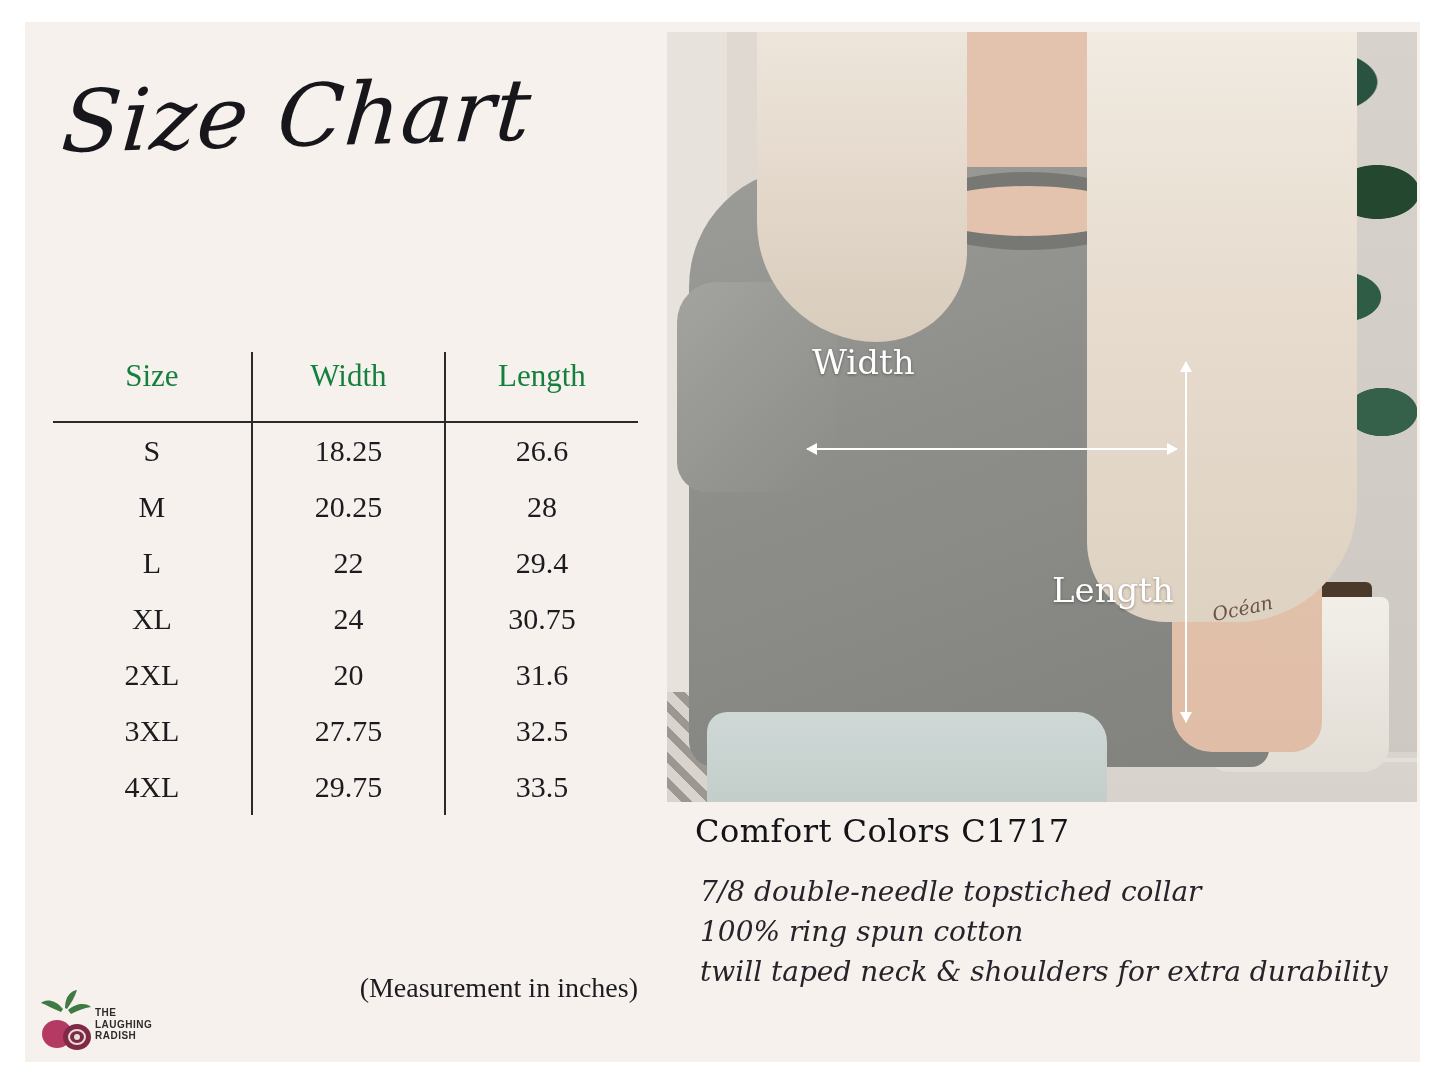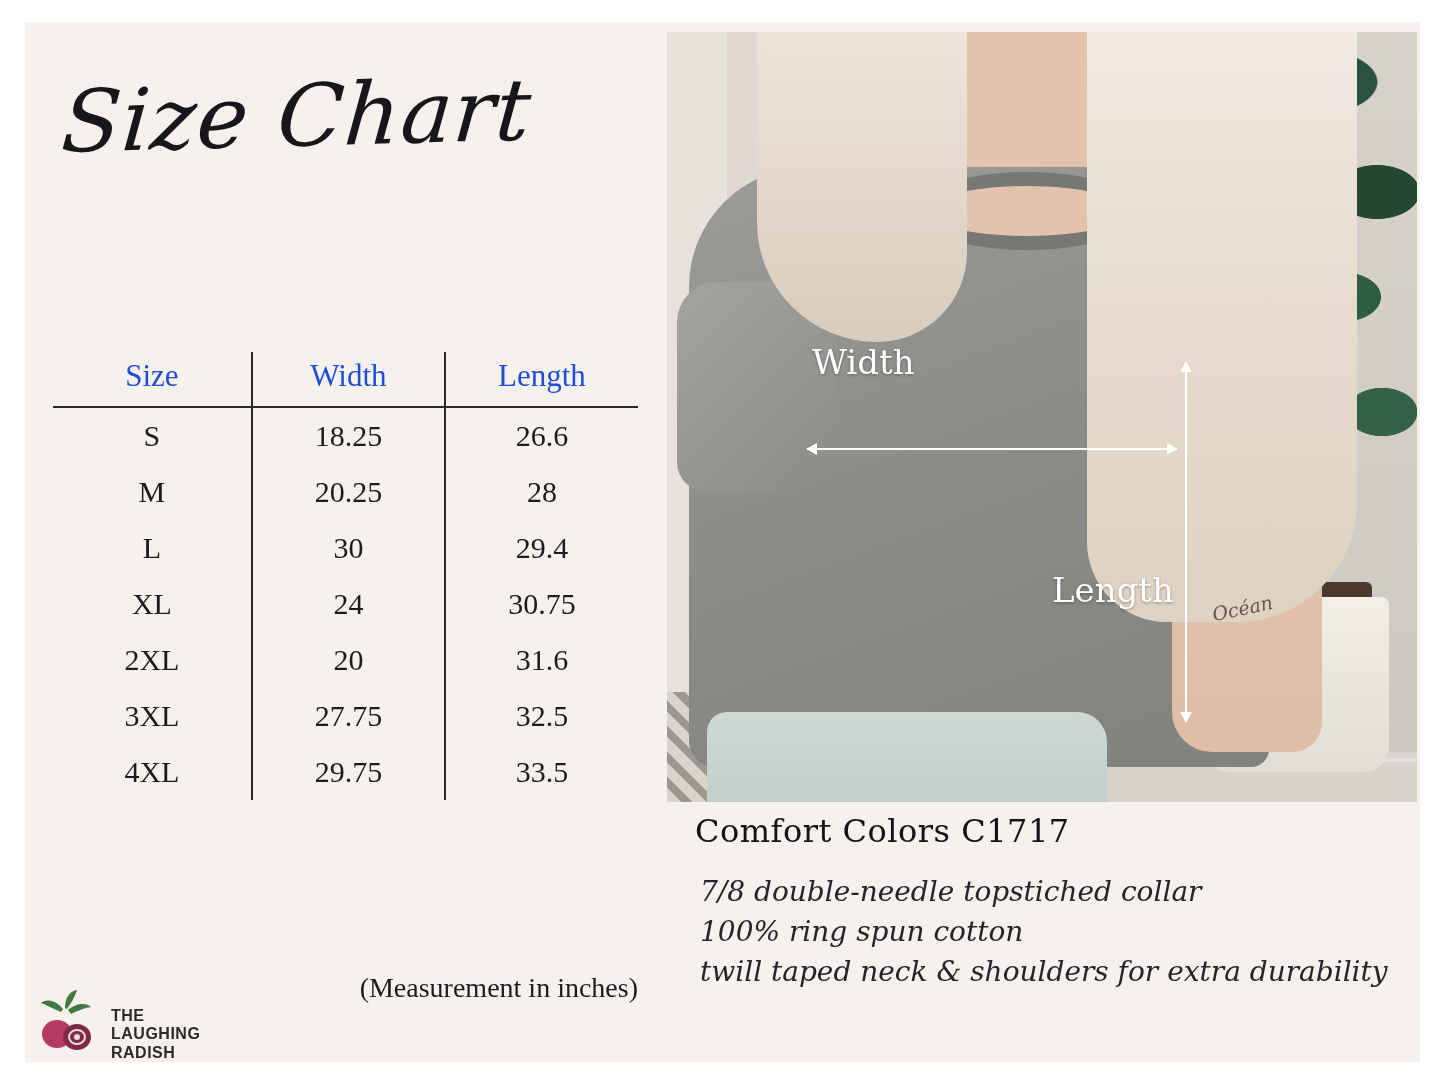--- a/index.html
+++ b/index.html
@@ -51,22 +51,22 @@
     top: 330px;
     width: 585px;
   }
   table.size-table {
     border-collapse: collapse;
     width: 100%;
   }
   table.size-table th {
     font-weight: 400;
     font-size: 31px;
-    color: #1d4ed8;
-    padding: 6px 0 12px 0;
+    color: #15803d;
+    padding: 6px 0 27px 0;
     text-align: center;
   }
   table.size-table td {
     font-size: 30px;
     color: #1c1b1f;
     padding: 11px 0;
     text-align: center;
   }
   table.size-table thead tr {
     border-bottom: 2px solid #2a2a2a;
@@ -94,26 +94,25 @@
     left: 12px;
     top: 965px;
     width: 145px;
     height: 70px;
   }
   .logo-text {
     position: absolute;
     left: 58px;
     top: 20px;
     font-family: "Liberation Sans", sans-serif;
-    font-size: 16px;
+    font-size: 10px;
     letter-spacing: 0.5px;
     line-height: 1.15;
     color: #2b2b2b;
     font-weight: 700;
-    margin-left: 16px;
   }
 
   
   .right {
     position: absolute;
     left: 640px;
     top: 0;
     width: 755px;
     height: 100%;
   }
@@ -379,21 +378,21 @@
             <td class="sep-l">18.25</td>
             <td class="sep-l">26.6</td>
           </tr>
           <tr>
             <td>M</td>
             <td class="sep-l">20.25</td>
             <td class="sep-l">28</td>
           </tr>
           <tr>
             <td>L</td>
-            <td class="sep-l">30</td>
+            <td class="sep-l">22</td>
             <td class="sep-l">29.4</td>
           </tr>
           <tr>
             <td>XL</td>
             <td class="sep-l">24</td>
             <td class="sep-l">30.75</td>
           </tr>
           <tr>
             <td>2XL</td>
             <td class="sep-l">20</td>

